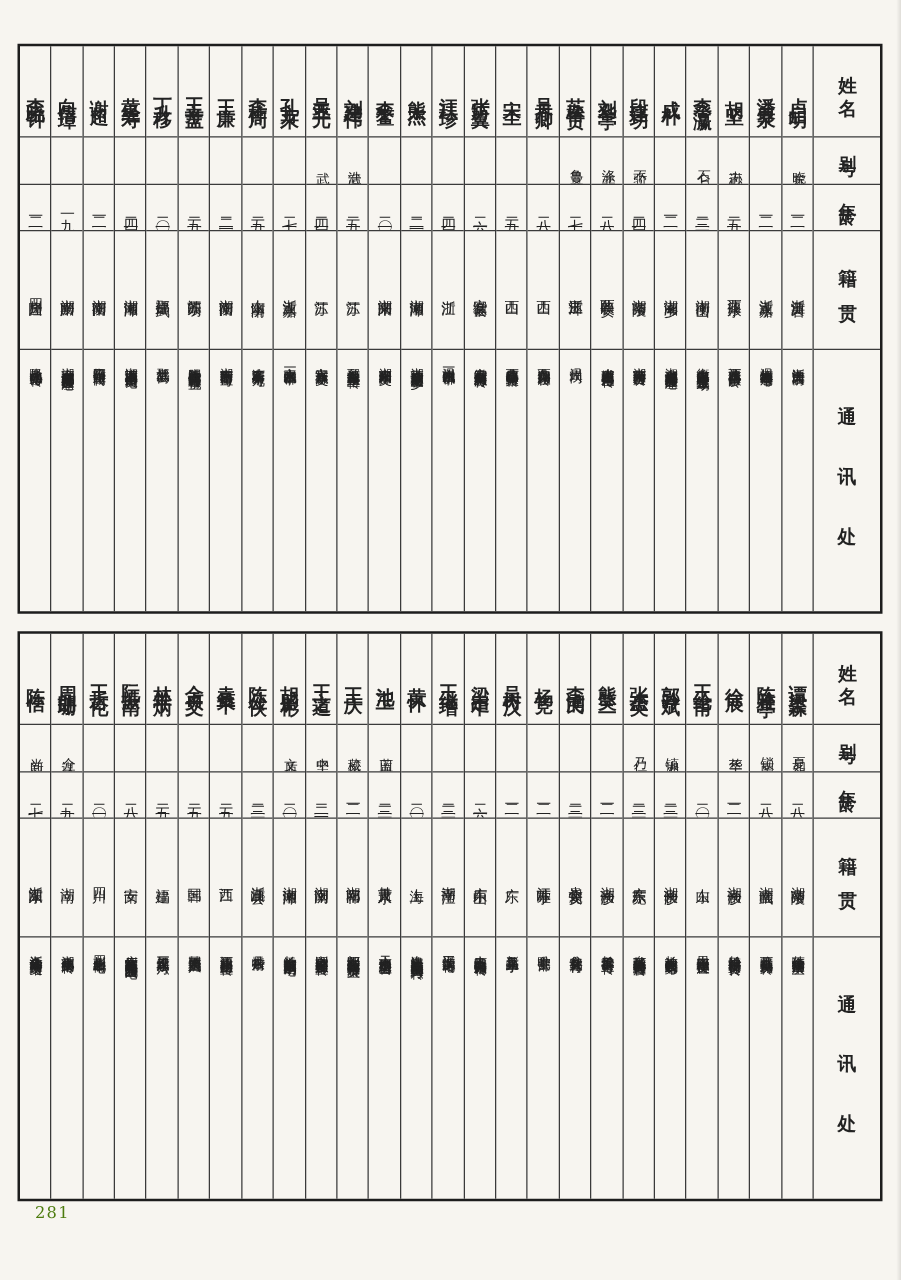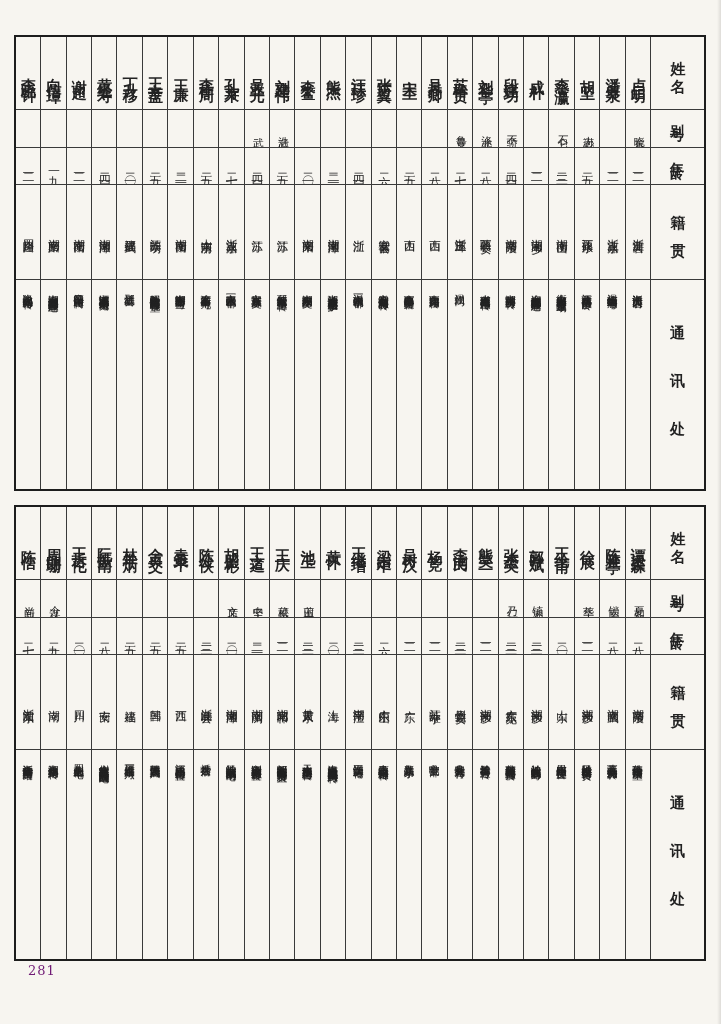--- a/index.html
+++ b/index.html
@@ -50,21 +50,21 @@
   
   .col-header .cell { font-weight:bold; justify-content:flex-start; }
   .col-header .c-name   { font-size:15px; letter-spacing:18px; padding-top:12px; }
   .col-header .c-alias  { font-size:14px; letter-spacing:4px;  padding-top:3px; }
   .col-header .c-age    { font-size:14px; letter-spacing:4px;  padding-top:3px; }
   .col-header .c-native { font-size:15px; letter-spacing:28px; padding-top:18px; }
   .col-header .c-addr   { font-size:15px; letter-spacing:48px; padding-top:33px; }
 
   .page-number {
     position:absolute; left:28px; top:963px;
-    font-size:13px; letter-spacing:1px; color:#701a75;
+    font-size:13px; letter-spacing:1px; color:#4d7c0f;
     font-family:"DejaVu Serif", serif;
   }
 </style>
 </head>
 <body>
 
 <div class="page">
 
   <div class="dir-table table-top">
     <div class="col col-header">

